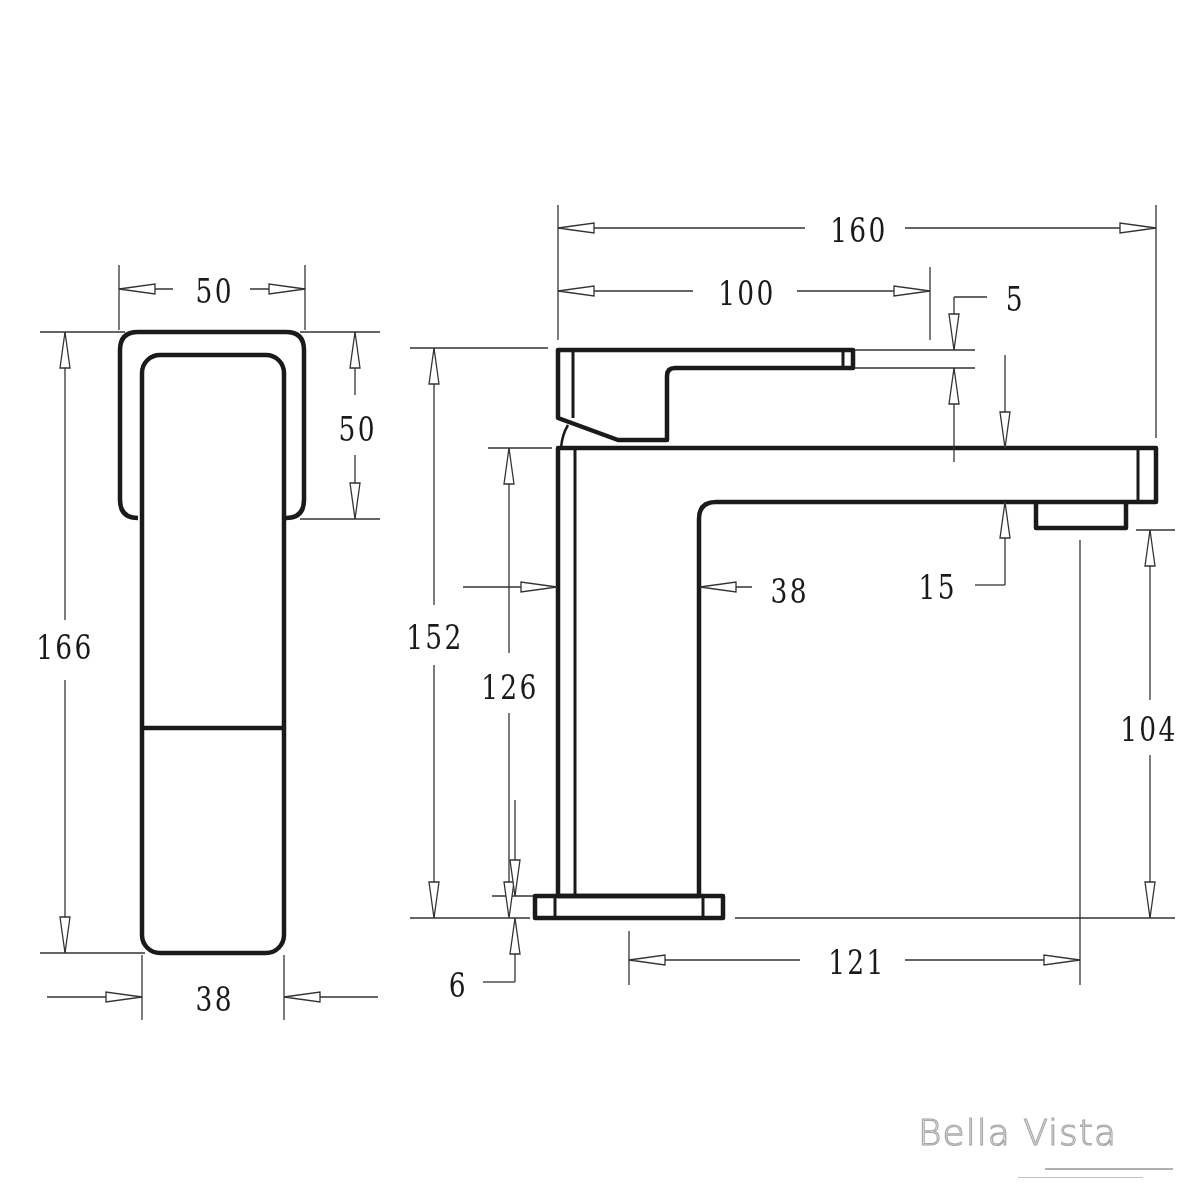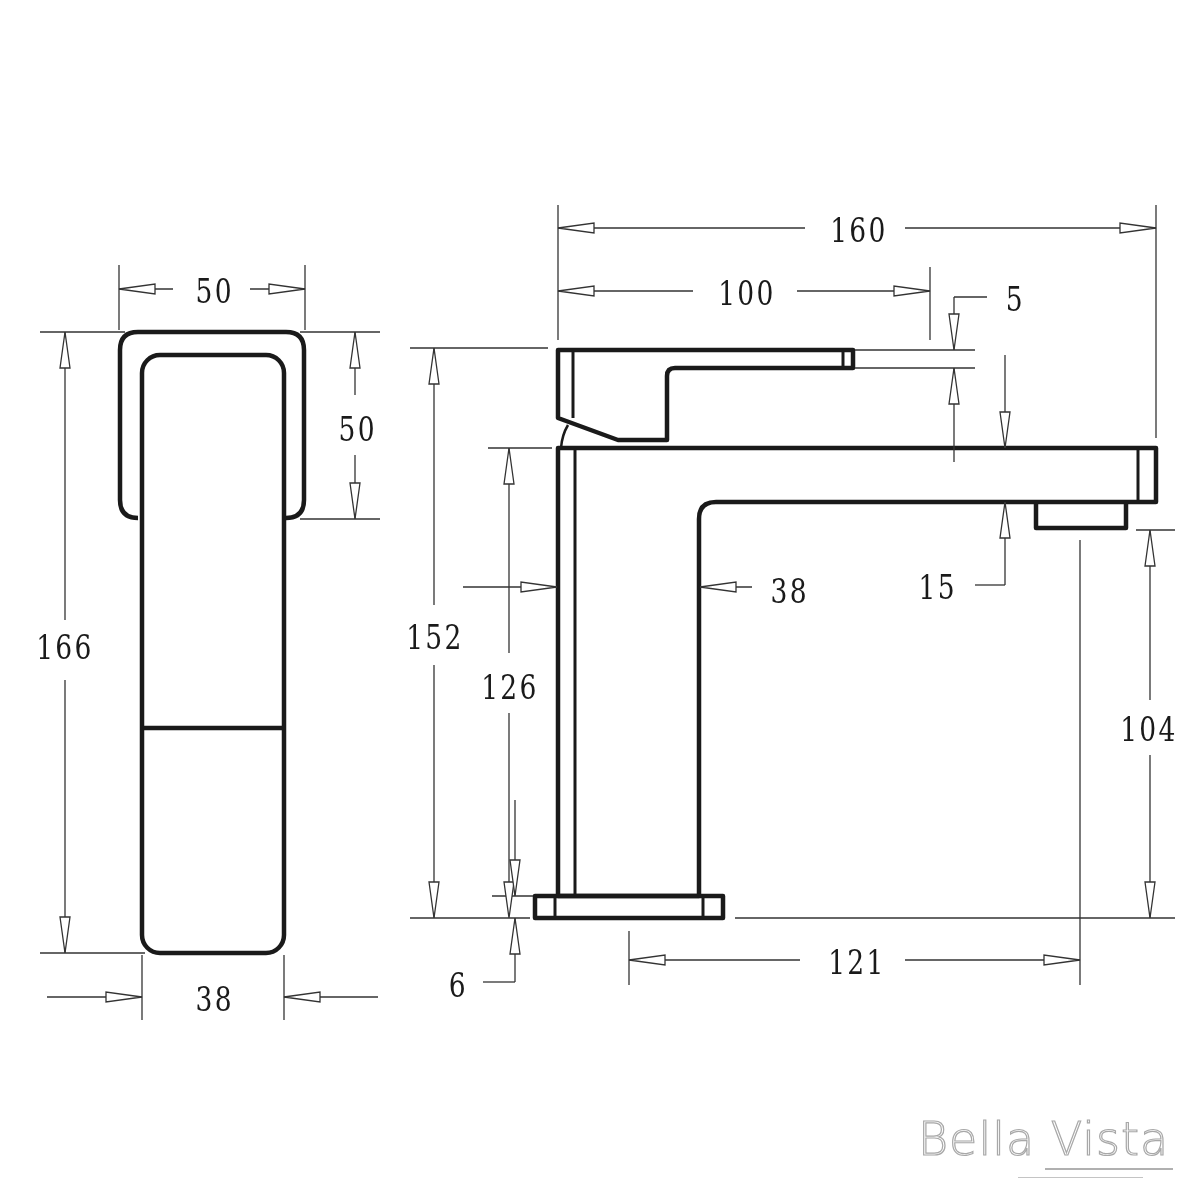--- a/index.html
+++ b/index.html
@@ -13,21 +13,21 @@
       letter-spacing: 3px;
       transform: scaleX(0.78);
       transform-origin: center center;
       line-height: 1;
       white-space: nowrap;
     }
     .brand {
       position: absolute;
       left: 918px; top: 1112px;
       font-family: "DejaVu Sans", "Liberation Sans", sans-serif;
-      font-size: 46px;
+      font-size: 36px;
       font-weight: 300;
       color: #ffffff;
       -webkit-text-stroke: 1.2px #a8a8a8;
       letter-spacing: 1px;
     }
     .brand-line1 { position: absolute; left: 1045px; top: 1168px; width: 128px; height: 2px; background: #b0b0b0; }
     .brand-line2 { position: absolute; left: 1018px; top: 1177px; width: 125px; height: 1px; background: #c4c4c4; }
   </style>
 </head>
 <body>

